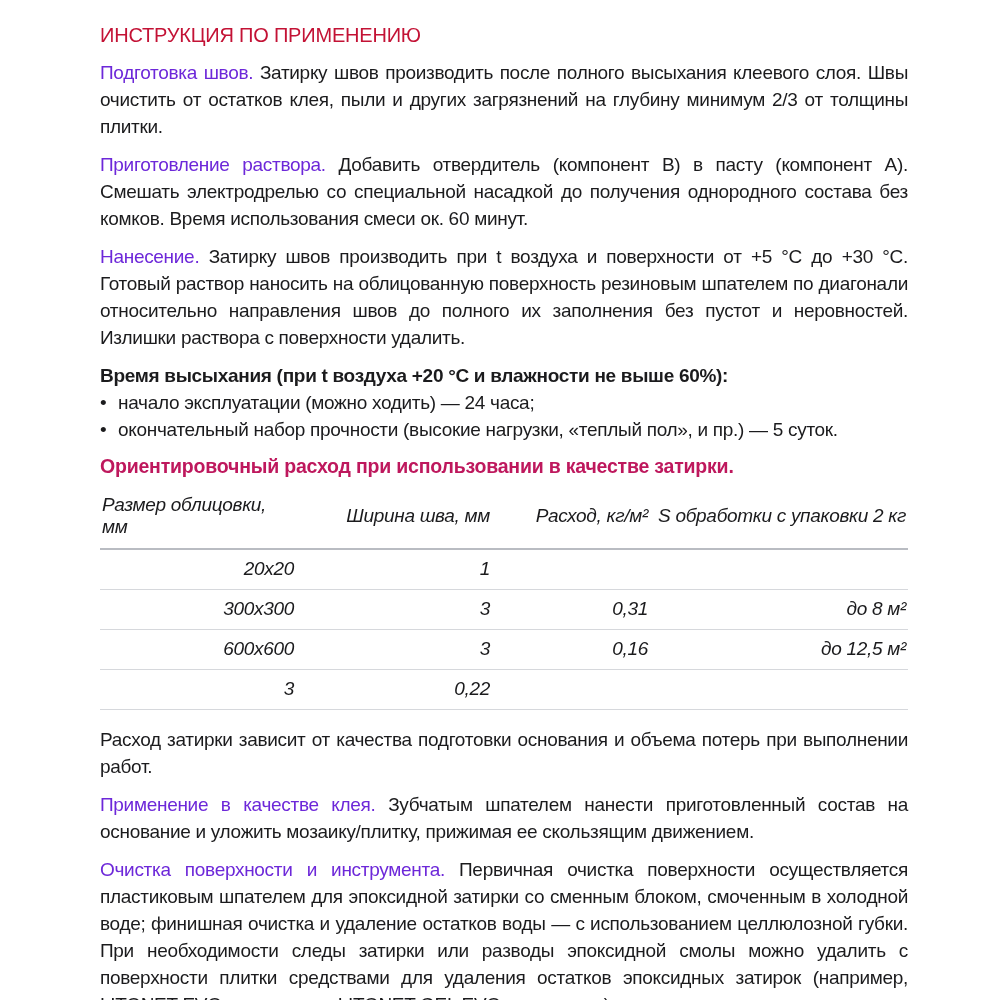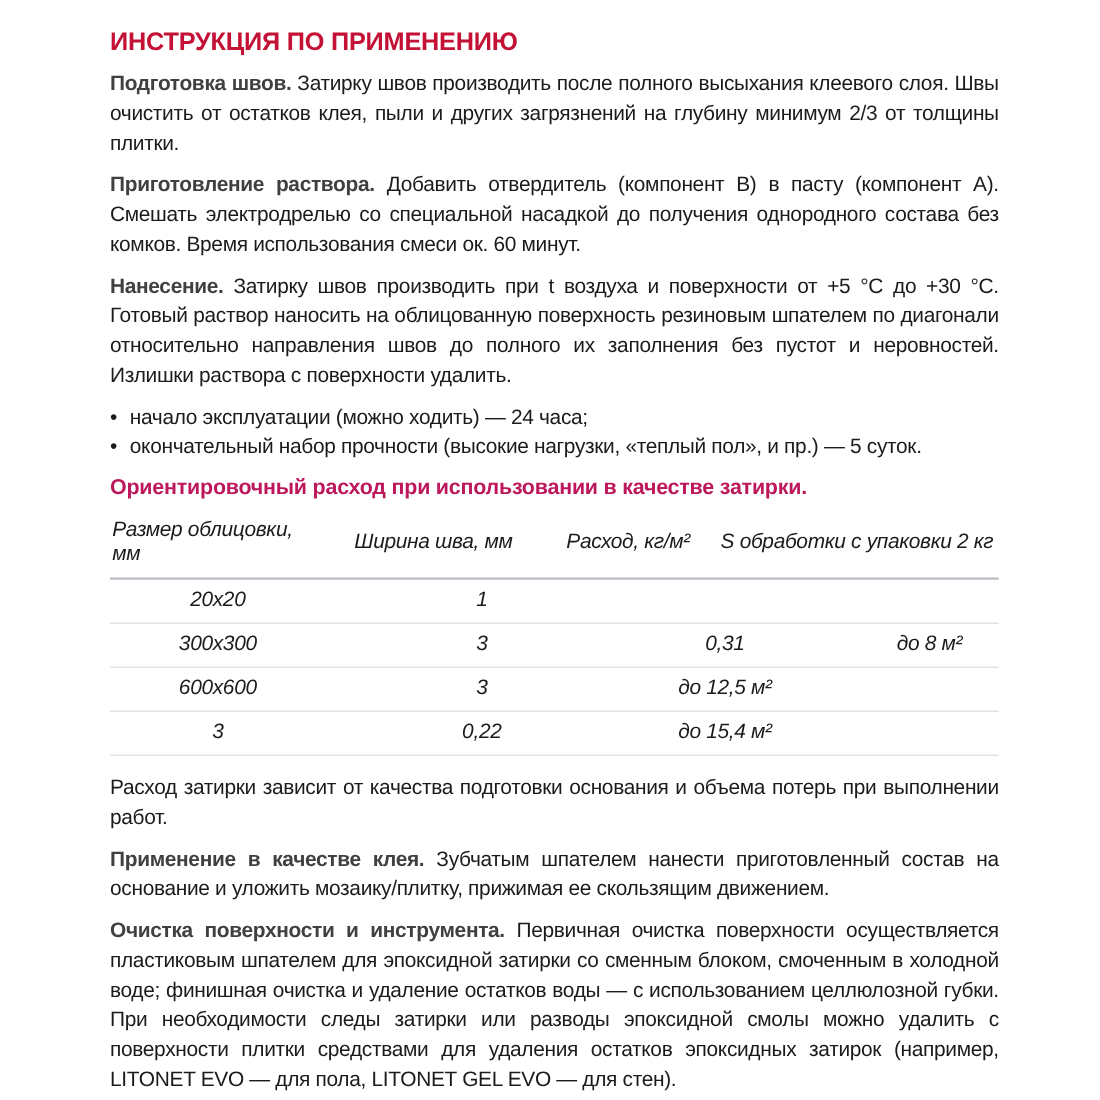--- a/index.html
+++ b/index.html
@@ -10,35 +10,35 @@
     color: #1b1b1d;
     overflow: hidden;
   }
   .doc {
     position: absolute;
     left: 100px; top: 24px;
     width: 808px;
   }
   .title {
     color: #C31235;
-    font-size: 23px;
-    font-weight: bold;
+    font-size: 20px;
+    font-weight: normal;
     letter-spacing: -0.2px;
     margin-bottom: 12px;
   }
   .para {
     font-size: 19px;
     line-height: 27px;
     letter-spacing: -0.3px;
     text-align: justify;
     margin-bottom: 11px;
   }
   .lead {
-    color: #404040;
-    font-weight: bold;
+    color: #6d28d9;
+    font-weight: normal;
   }
   .black-heading {
     font-size: 19px;
     line-height: 27px;
     letter-spacing: -0.3px;
     font-weight: bold;
     margin-top: 2px;
   }
   .bullets { margin-bottom: 12px; }
   .bullet-row {
@@ -59,41 +59,42 @@
   .tbl { width: 100%; margin-bottom: 16px; font-style: italic; }
   .tr {
     display: grid;
     grid-template-columns: 196px 196px 158px 1fr;
     align-items: center;
   }
   .th-row { border-bottom: 2px solid #b9bcc2; }
   .th, .td {
     font-size: 19px;
     letter-spacing: -0.3px;
-    text-align: center;
+    text-align: right;
     padding: 7px 2px 9px;
   }
   .th { padding: 4px 2px 10px; }
   .th:first-child { text-align: left; }
-  .data-row { border-bottom: 1px solid #d6d8dc; gap: 44px; }
+  .data-row { border-bottom: 1px solid #d6d8dc; }
   .td { padding: 8px 2px 9px; }
 </style>
 </head>
 <body>
 
 <div class="doc">
 
   <div class="title">ИНСТРУКЦИЯ ПО ПРИМЕНЕНИЮ</div>
 
   <p class="para"><span class="lead">Подготовка швов.</span> <span>Затирку швов производить после полного высыхания клеевого слоя. Швы очистить от остатков клея, пыли и других загрязнений на глубину минимум 2/3 от толщины плитки.</span></p>
 
   <p class="para"><span class="lead">Приготовление раствора.</span> <span>Добавить отвердитель (компонент В) в пасту (компонент А). Смешать электродрелью со специальной насадкой до получения однородного состава без комков. Время использования смеси ок. 60 минут.</span></p>
 
   <p class="para"><span class="lead">Нанесение.</span> <span>Затирку швов производить при t воздуха и поверхности от +5 °C до +30 °C. Готовый раствор наносить на облицованную поверхность резиновым шпателем по диагонали относительно направления швов до полного их заполнения без пустот и неровностей. Излишки раствора с поверхности удалить.</span></p>
 
+  <div class="black-heading">Время высыхания (при t воздуха +20 °C и влажности не выше 60%):</div>
 
   <div class="bullets">
     <div class="bullet-row">
       <span class="bullet-glyph">•</span>
       <span>начало эксплуатации (можно ходить) — 24 часа;</span>
     </div>
     <div class="bullet-row">
       <span class="bullet-glyph">•</span>
       <span>окончательный набор прочности (высокие нагрузки, «теплый пол», и пр.) — 5 суток.</span>
     </div>
@@ -114,26 +115,26 @@
     </div>
     <div class="tr data-row">
       <div class="td">300х300</div>
       <div class="td">3</div>
       <div class="td">0,31</div>
       <div class="td">до 8 м²</div>
     </div>
     <div class="tr data-row">
       <div class="td">600х600</div>
       <div class="td">3</div>
+      <div class="td">0,16</div>
       <div class="td">до 12,5 м²</div>
     </div>
     <div class="tr data-row">
       <div class="td">3</div>
       <div class="td">0,22</div>
-      <div class="td">до 15,4 м²</div>
     </div>
   </div>
 
   <p class="para">Расход затирки зависит от качества подготовки основания и объема потерь при выполнении работ.</p>
 
   <p class="para"><span class="lead">Применение в качестве клея.</span> <span>Зубчатым шпателем нанести приготовленный состав на основание и уложить мозаику/плитку, прижимая ее скользящим движением.</span></p>
 
   <p class="para"><span class="lead">Очистка поверхности и инструмента.</span> <span>Первичная очистка поверхности осуществляется пластиковым шпателем для эпоксидной затирки со сменным блоком, смоченным в холодной воде; финишная очистка и удаление остатков воды — с использованием целлюлозной губки. При необходимости следы затирки или разводы эпоксидной смолы можно удалить с поверхности плитки средствами для удаления остатков эпоксидных затирок (например, LITONET EVO — для пола, LITONET GEL EVO — для стен).</span></p>
 
 </div>

